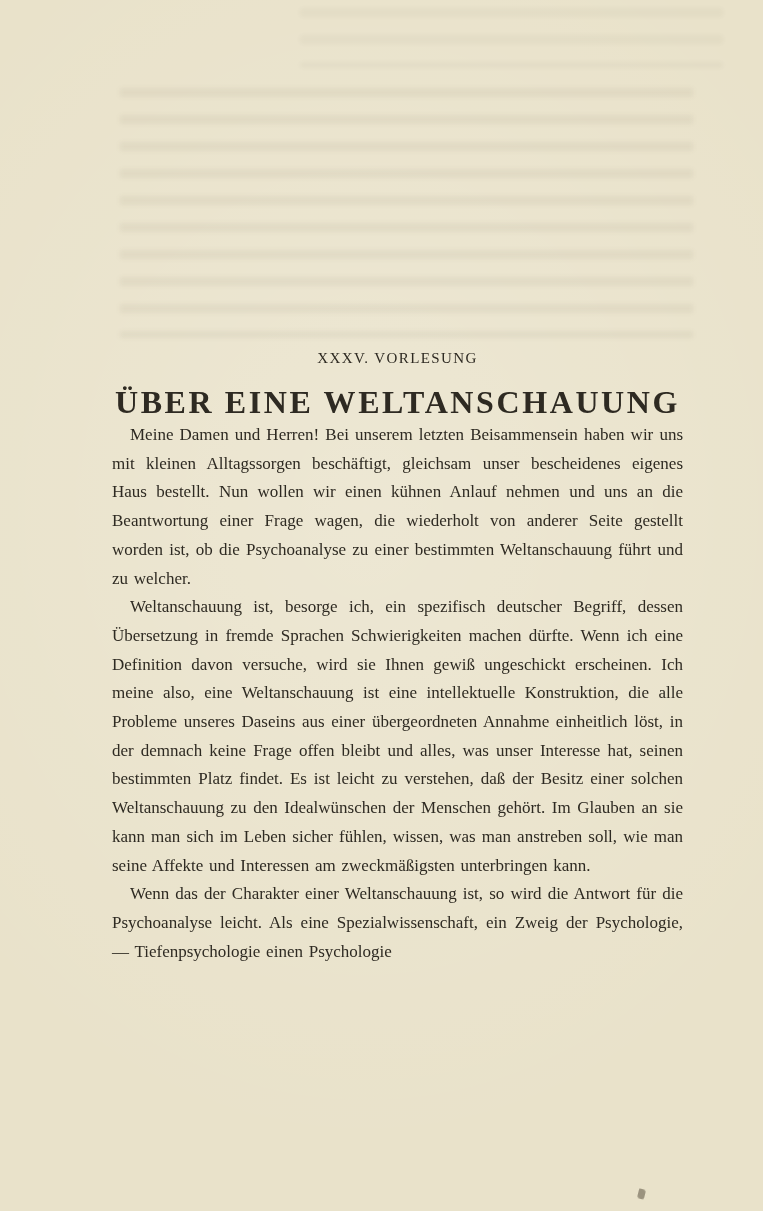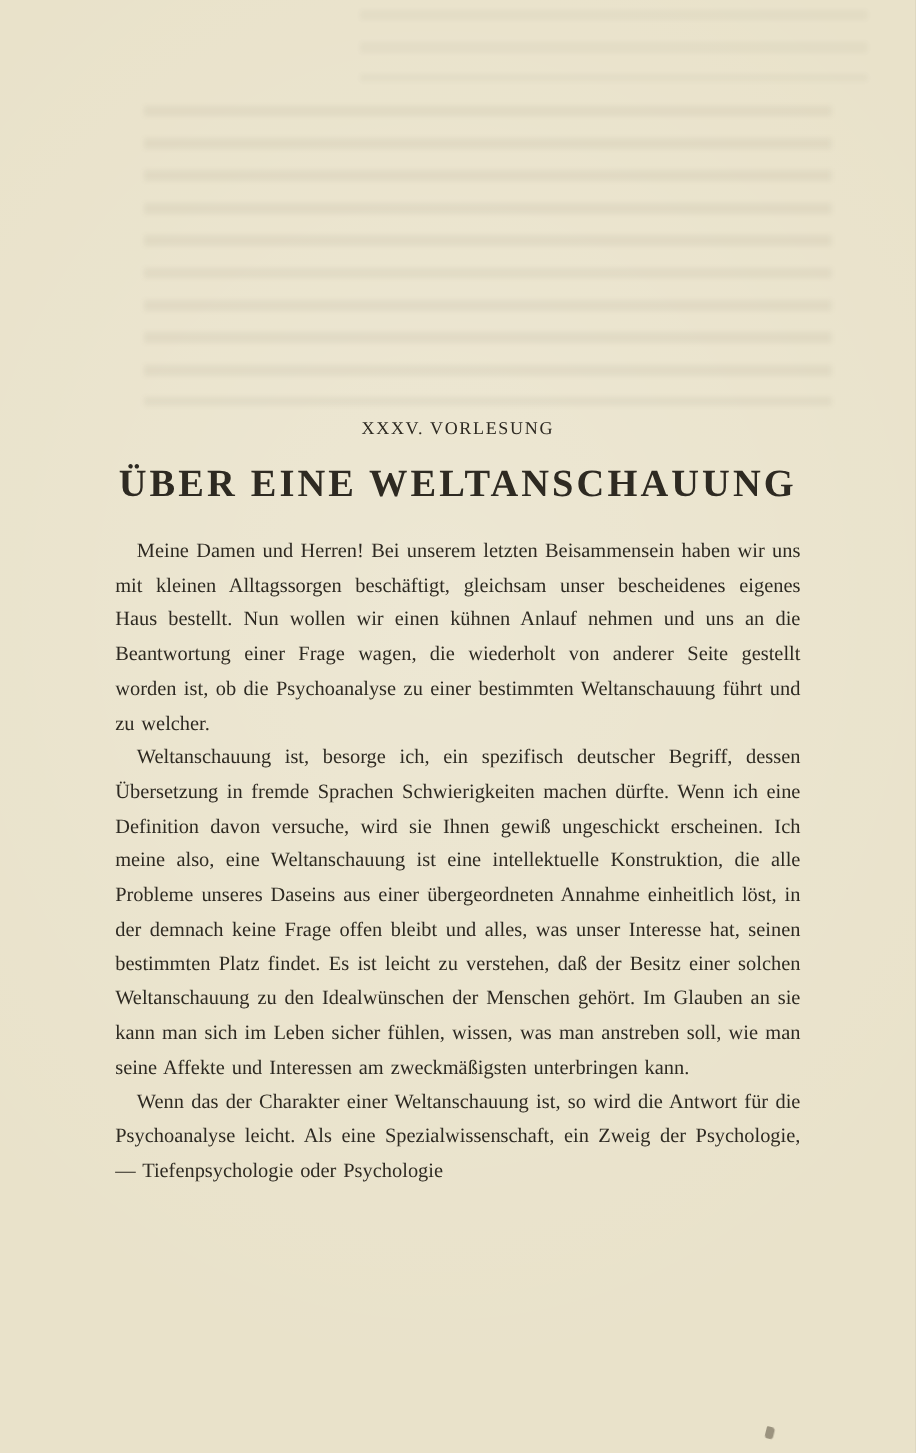--- a/index.html
+++ b/index.html
@@ -43,40 +43,39 @@
   .showthrough.upper {
     top: 8px;
     left: 300px;
     right: 40px;
     height: 60px;
     opacity: 0.7;
   }
   .content {
     position: absolute;
     top: 350px;
-    left: 96px;
+    left: 112px;
     width: 571px;
   }
   .section-heading {
     text-align: center;
     font-size: 15px;
     font-weight: 400;
     letter-spacing: 1.4px;
     color: var(--ink);
   }
   .page-title {
     text-align: center;
     margin-top: 17px;
     font-size: 32px;
     font-weight: 700;
     letter-spacing: 2.6px;
     color: var(--ink);
   }
   .body-text {
-    margin-top: 24px;
   }
   .body-text p {
     font-size: 17px;
     line-height: 28.7px;
     text-align: justify;
     text-indent: 18px;
     word-spacing: 1.5px;
     color: var(--ink);
   }
   .scan-artifact {
@@ -101,20 +100,20 @@
 
   <div class="content">
 
     <div class="section-heading">XXXV. VORLESUNG</div>
 
     <h1 class="page-title">ÜBER EINE WELTANSCHAUUNG</h1>
 
     <div class="body-text">
       <p>Meine Damen und Herren! Bei unserem letzten Beisammensein haben wir uns mit kleinen Alltagssorgen beschäftigt, gleichsam unser bescheidenes eigenes Haus bestellt. Nun wollen wir einen kühnen Anlauf nehmen und uns an die Beantwortung einer Frage wagen, die wiederholt von anderer Seite gestellt worden ist, ob die Psychoanalyse zu einer bestimmten Weltanschauung führt und zu welcher.</p>
       <p>Weltanschauung ist, besorge ich, ein spezifisch deutscher Begriff, dessen Übersetzung in fremde Sprachen Schwierigkeiten machen dürfte. Wenn ich eine Definition davon versuche, wird sie Ihnen gewiß ungeschickt erscheinen. Ich meine also, eine Weltanschauung ist eine intellektuelle Konstruktion, die alle Probleme unseres Daseins aus einer übergeordneten Annahme einheitlich löst, in der demnach keine Frage offen bleibt und alles, was unser Interesse hat, seinen bestimmten Platz findet. Es ist leicht zu verstehen, daß der Besitz einer solchen Weltanschauung zu den Idealwünschen der Menschen gehört. Im Glauben an sie kann man sich im Leben sicher fühlen, wissen, was man anstreben soll, wie man seine Affekte und Interessen am zweckmäßigsten unterbringen kann.</p>
-      <p>Wenn das der Charakter einer Weltanschauung ist, so wird die Antwort für die Psychoanalyse leicht. Als eine Spezialwissenschaft, ein Zweig der Psychologie, — Tiefenpsychologie oder Psychologie</p>
+      <p>Wenn das der Charakter einer Weltanschauung ist, so wird die Antwort für die Psychoanalyse leicht. Als eine Spezialwissenschaft, ein Zweig der Psychologie, — Tiefenpsychologie einen Psychologie</p>
     </div>
 
   </div>
 
   <div class="scan-artifact"></div>
 
 </div>
 
 </body></html>

